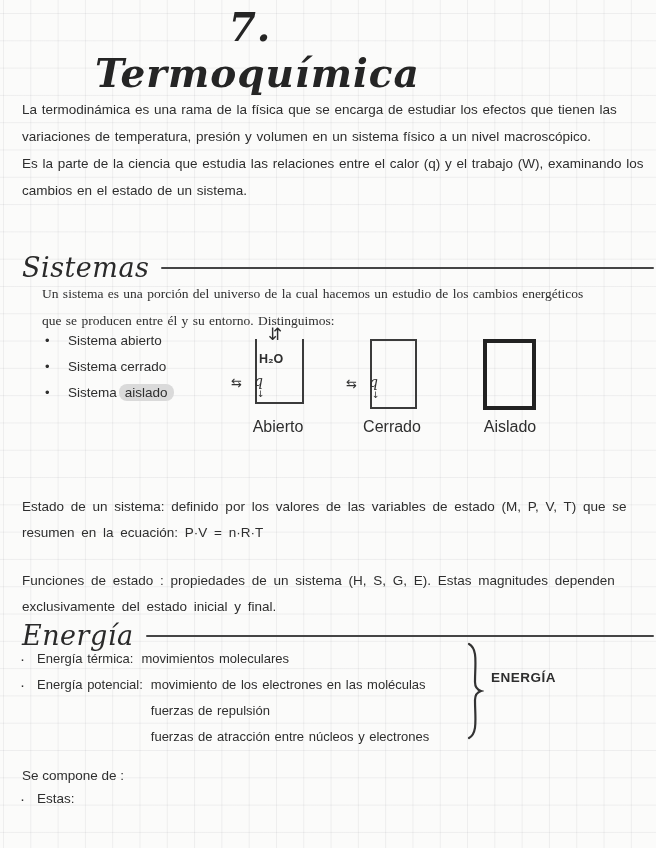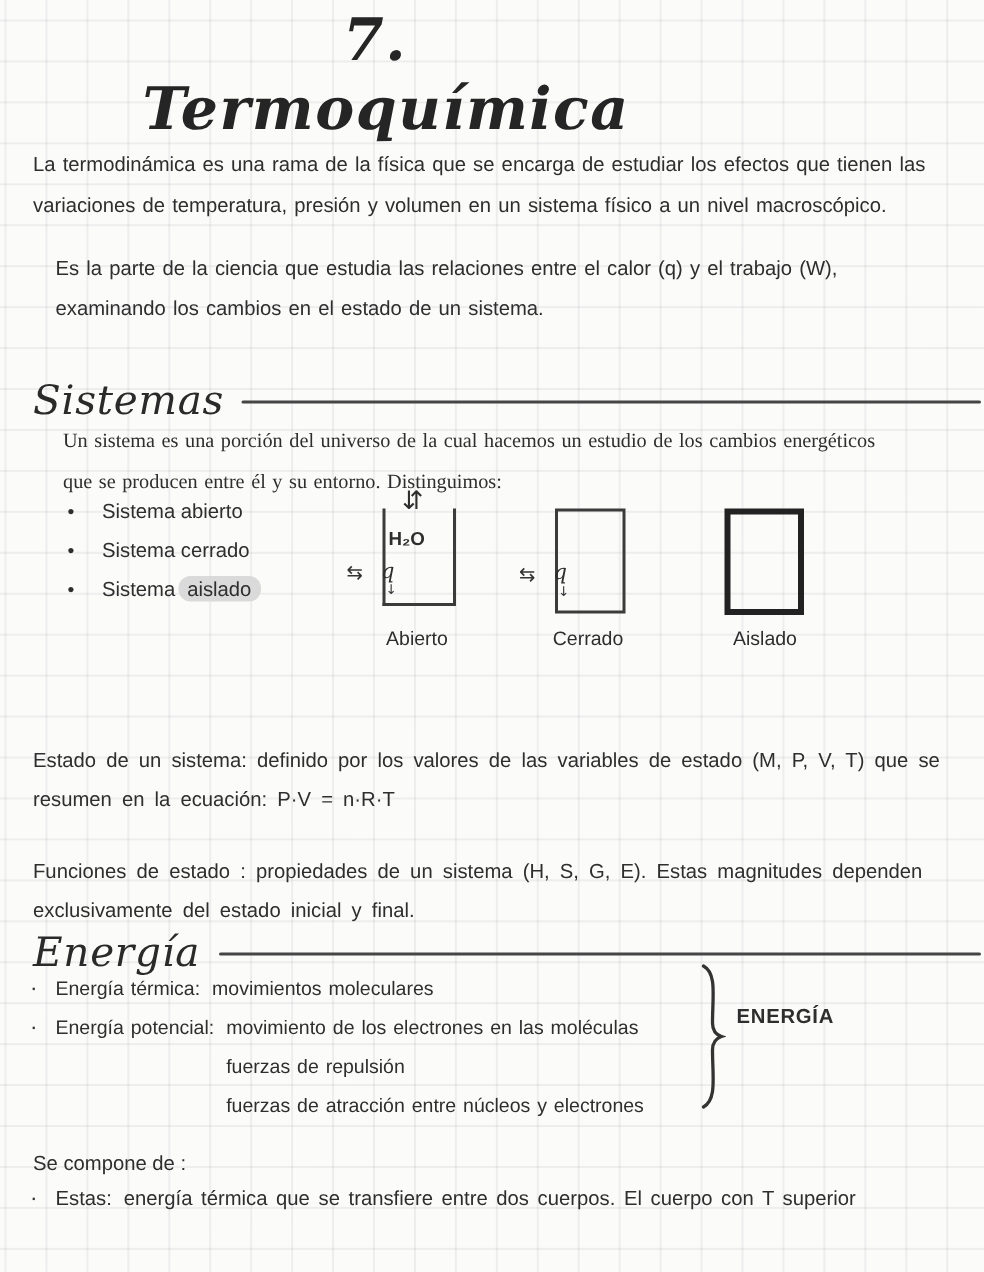--- a/index.html
+++ b/index.html
@@ -36,21 +36,21 @@
   .blist{left:45px;top:327px;}
   .brow{display:flex;align-items:center;height:26px;font-size:13.5px;}
   .bdot{width:23px;font-size:13px;}
   .hl{background:#dadada;border-radius:8px;padding:1px 6px;margin-left:2px;}
   
   .diag{width:100px;height:116px;}
   .dj{font-family:"DejaVu Sans",sans-serif;}
   .shape-open{left:27px;top:13px;width:45px;height:63px;border:2px solid #3b3b3b;border-top:none;}
   .shape-closed{left:26px;top:13px;width:43px;height:66px;border:2px solid #3b3b3b;}
   .shape-insulated{left:21px;top:13px;width:45px;height:63px;border:4px solid #222;}
-  .diag-label{top:92px;left:0;width:100%;text-align:center;font-size:13px;}
+  .diag-label{top:92px;left:0;width:100%;text-align:center;font-size:16px;}
   .heat-arrows{font-size:13px;color:#333;}
   .heat-q{font-family:"DejaVu Serif",serif;font-style:italic;font-size:14px;}
   .tiny-arrow{font-size:9px;color:#333;}
   
   .energy-list{left:20px;top:646px;}
   .erow{display:flex;align-items:flex-start;font-size:13px;line-height:26px;white-space:nowrap;word-spacing:1px;}
   .edot{width:17px;font-size:15px;}
   .eterm{margin-right:8px;}
   .brace-label{font-size:13.5px;font-weight:600;letter-spacing:.5px;}
   .compone{font-size:13.5px;line-height:26px;}
@@ -58,21 +58,21 @@
 </style>
 </head>
 <body>
 
 <div class="page">
 
   <h1 class="abs title">7. Termoquímica</h1>
 
   <div class="abs" style="top:96px;left:22px;width:622px;">
     <p class="para" style="margin:0;">La termodinámica es una rama de la física que se encarga de estudiar los efectos que tienen las variaciones de temperatura, presión y volumen en un sistema físico a un nivel macroscópico.</p>
-    <p class="para" style="margin:15px;">Es la parte de la ciencia que estudia las relaciones entre el calor (q) y el trabajo (W), examinando los cambios en el estado de un sistema.</p>
+    <p class="para" style="margin:0;">Es la parte de la ciencia que estudia las relaciones entre el calor (q) y el trabajo (W), examinando los cambios en el estado de un sistema.</p>
   </div>
 
   <div class="abs section-head" style="top:228px;">
     <span class="script">Sistemas</span>
     <span class="rule"></span>
   </div>
 
   <p class="abs para" style="top:280px;left:42px;width:562px;font-family:Liberation Serif, serif;">Un sistema es una porción del universo de la cual hacemos un estudio de los cambios energéticos que se producen entre él y su entorno. Distinguimos:</p>
 
   <div class="abs blist">
@@ -143,16 +143,15 @@
   <svg class="abs" style="left:466px;top:641px;" width="18" height="100" viewBox="0 0 18 100">
     <path d="M3 3 C12 8 9 23 9 41 C9 47 12 49 15 50 C12 51 9 53 9 59 C9 77 12 92 3 97" fill="none" stroke="#333" stroke-width="2.2" stroke-linecap="round"></path>
   </svg>
   <span class="abs brace-label" style="left:491px;top:670px;">ENERGÍA</span>
 
   <p class="abs compone" style="top:763px;left:22px;">Se compone de :</p>
 
   <div class="abs crow" style="top:790px;left:20px;">
     <span class="edot">·</span>
     <span class="eterm">Estas:</span>
-    <span>energía térmica que se transfiere entre dos cuerpos. El cuerpo con T superior</span>
   </div>
 
 </div>
 
 </body></html>

